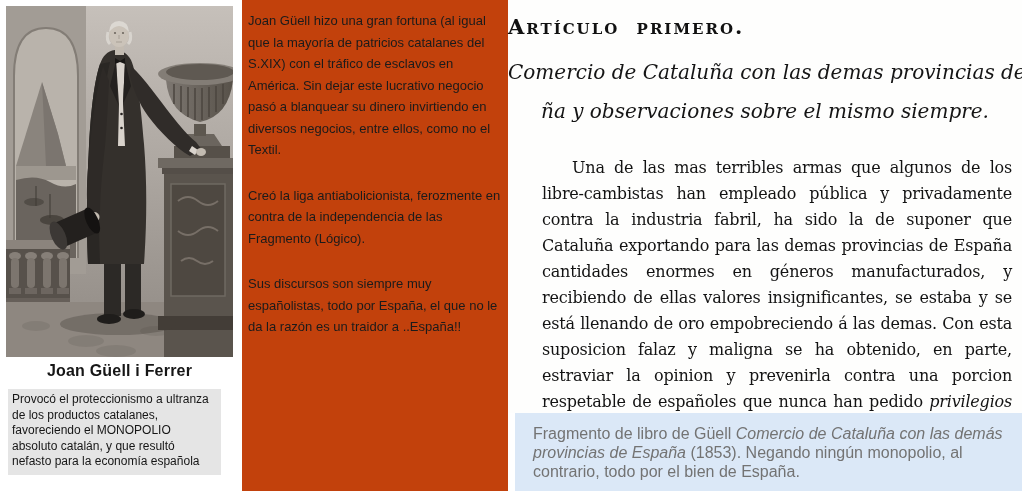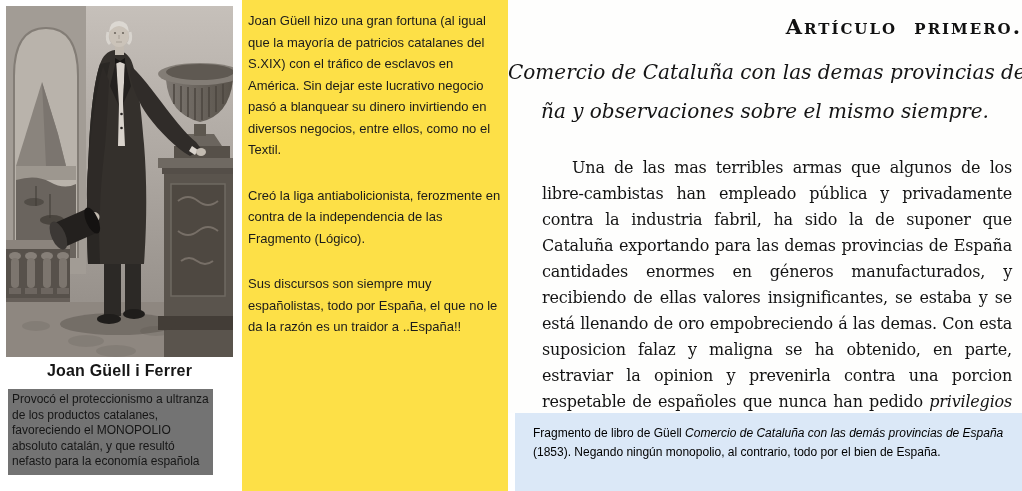--- a/index.html
+++ b/index.html
@@ -28,53 +28,53 @@
     font-size: 16px;
     font-weight: 700;
     color: #161616;
     letter-spacing: 0.2px;
   }
 
   .left-note {
     position: absolute;
     left: 8px; top: 389px;
     width: 197px;
-    background: #737373;
-    padding: 3px 4px 5px 4px;
+    background: #e5e5e5;
+    padding: 3px 12px 5px 4px;
     font-size: 12px;
     line-height: 15.5px;
     color: #161616;
   }
 
   
   .middle-panel {
     position: absolute;
     left: 242px; top: 0;
     width: 266px; height: 491px;
-    background: #fde047;
+    background: #c2410c;
     box-sizing: border-box;
     padding: 10px 4px 0 6px;
   }
   .middle-panel p {
     margin: 0 0 24px 0;
     font-size: 13px;
     line-height: 21.5px;
     color: #1b1b1b;
   }
 
   
   .doc-area {
     position: absolute;
     left: 508px; top: 0;
     width: 514px; height: 413px;
     background: #fefefd;
   }
   .doc-heading {
     margin-top: 14px;
-    text-align: right;
+    text-align: left;
     font-family: "DejaVu Serif", serif;
     font-variant: small-caps;
     font-weight: 700;
     font-size: 21px;
     letter-spacing: 2px;
     word-spacing: 8px;
     color: #111111;
   }
   .doc-subtitle {
     margin-top: 14px;
@@ -96,23 +96,23 @@
     line-height: 26px;
     color: #131313;
   }
   .doc-caption {
     position: absolute;
     left: 515px; top: 413px;
     width: 507px; height: 78px;
     box-sizing: border-box;
     background: #dbe8f7;
     padding: 11px 14px 0 18px;
-    font-size: 12px;
+    font-size: 16px;
     line-height: 19px;
-    color: #000000;
+    color: #737373;
   }
 </style>
 </head>
 <body>
 
 <div class="page">
 
   <div class="photo">
     <svg viewBox="0 0 227 351" xmlns="http://www.w3.org/2000/svg">
       <defs>

